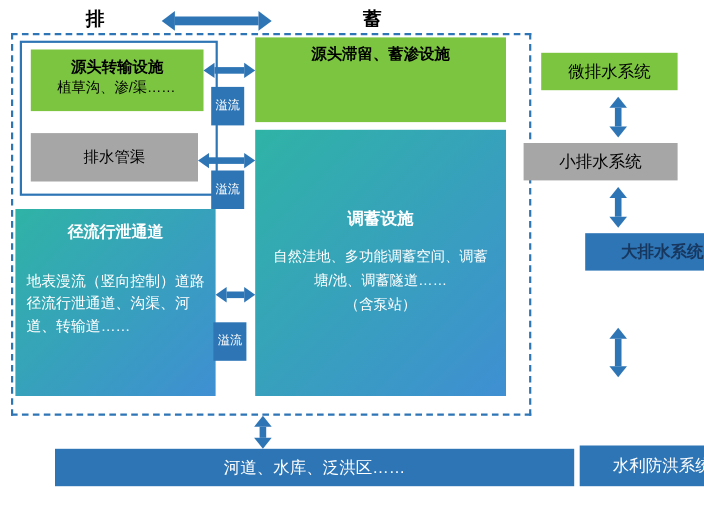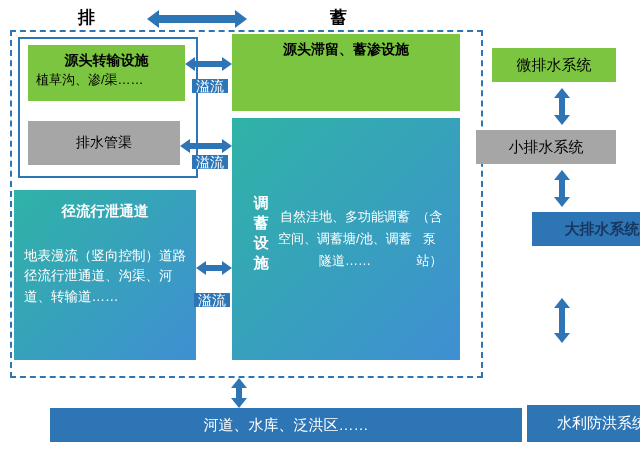--- a/index.html
+++ b/index.html
@@ -37,55 +37,55 @@
   .darrow.h .head.a{border-top:7px solid transparent;border-bottom:7px solid transparent;border-right:10px solid var(--blue);}
   .darrow.h .head.b{border-top:7px solid transparent;border-bottom:7px solid transparent;border-left:10px solid var(--blue);}
   .darrow.h.big .bar{height:8px;}
   .darrow.h.big .head.a{border-top:9px solid transparent;border-bottom:9px solid transparent;border-right:12px solid var(--blue);}
   .darrow.h.big .head.b{border-top:9px solid transparent;border-bottom:9px solid transparent;border-left:12px solid var(--blue);}
   .darrow.v{flex-direction:column;align-items:center;}
   .darrow.v .bar{flex:1;width:6px;}
   .darrow.v .head.a{border-left:8px solid transparent;border-right:8px solid transparent;border-bottom:10px solid var(--blue);}
   .darrow.v .head.b{border-left:8px solid transparent;border-right:8px solid transparent;border-top:10px solid var(--blue);}
 
-  .overflow-badge{position:absolute;background:var(--blue);color:#fff;font-size:14px;line-height:1;padding:0 4px;white-space:nowrap;}
+  .overflow-badge{position:absolute;background:var(--blue);color:#fff;font-size:11px;line-height:1;padding:12px 4px;white-space:nowrap;}
 
   .side-box{display:flex;align-items:center;justify-content:center;font-size:15px;}
 </style>
 </head>
 <body>
 
 <div class="stage">
 
   <div class="abs top-label" style="left:78px;top:6px;">排</div>
   <div class="darrow h big" style="left:147px;top:10px;width:100px;height:18px;">
     <span class="head a"></span>
       <span class="bar"></span>
       <span class="head b"></span>
   </div>
   <div class="abs top-label" style="left:330px;top:6px;">蓄</div>
 
   <div class="abs dashed-frame" style="left:10px;top:30px;width:473px;height:348px;"></div>
 
   <div class="abs solid-frame" style="left:18px;top:37px;width:180px;height:141px;"></div>
 
-  <div class="abs green-box" style="left:28px;top:45px;width:157px;height:56px;padding:6px 8px;">
+  <div class="abs green-box" style="left:28px;top:45px;width:157px;height:56px;padding:6px 24px;">
     <div class="box-title">源头转输设施</div>
     <div class="box-body">植草沟、渗/渠……</div>
   </div>
 
   <div class="abs gray-box center-flex" style="left:28px;top:121px;width:152px;height:44px;font-size:14px;">
     <span>排水管渠</span>
   </div>
 
   <div class="abs green-box" style="left:232px;top:34px;width:228px;height:77px;padding:6px 12px;">
     <div class="box-title">源头滞留、蓄渗设施</div>
   </div>
 
-  <div class="abs teal-box" style="left:232px;top:118px;width:228px;height:242px;display:flex;justify-content:center;align-items:center;padding:0 16px;">
+  <div class="abs teal-box" style="left:232px;top:118px;width:228px;height:242px;display:flex;flex-direction:column;justify-content:center;align-items:center;padding:0 16px;">
     <div class="box-title" style="font-size:15px;margin-bottom:12px;">调蓄设施</div>
     <div class="box-body" style="text-align:center;line-height:1.7;">自然洼地、多功能调蓄空间、调蓄塘/池、调蓄隧道……</div>
     <div class="box-body" style="text-align:center;line-height:1.7;">（含泵站）</div>
   </div>
 
   <div class="abs teal-box" style="left:14px;top:190px;width:182px;height:170px;padding:12px 10px;">
     <div class="box-title" style="font-size:14.5px;margin-bottom:24px;">径流行泄通道</div>
     <div class="box-body" style="font-size:13.5px;line-height:1.55;">地表漫流（竖向控制）道路径流行泄通道、沟渠、河道、转输道……</div>
   </div>
 

